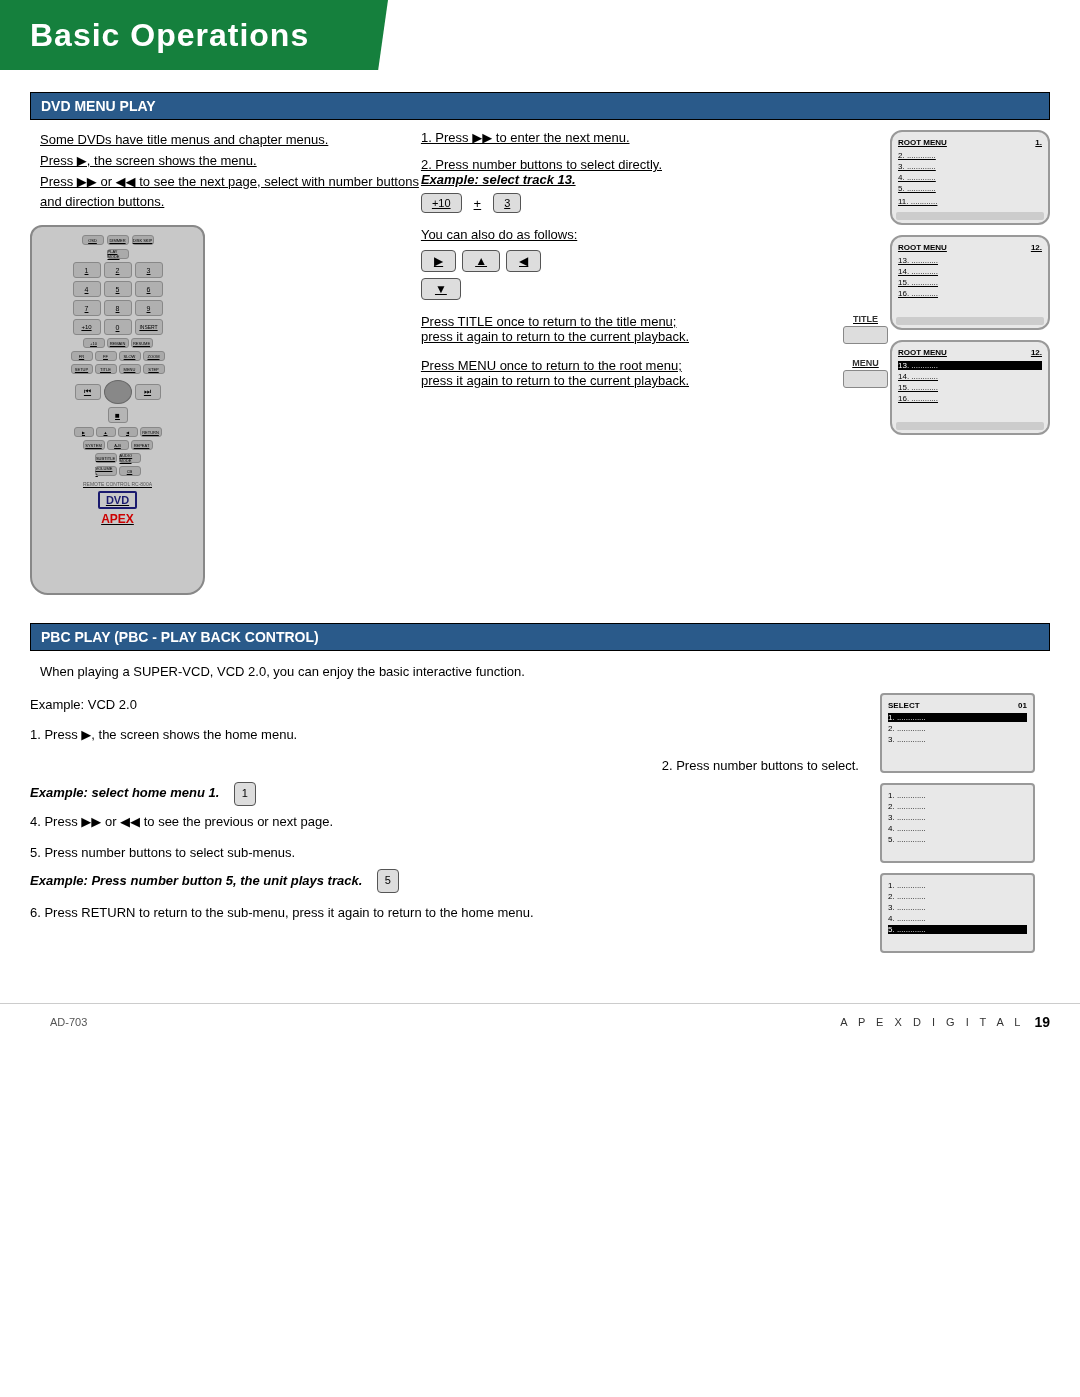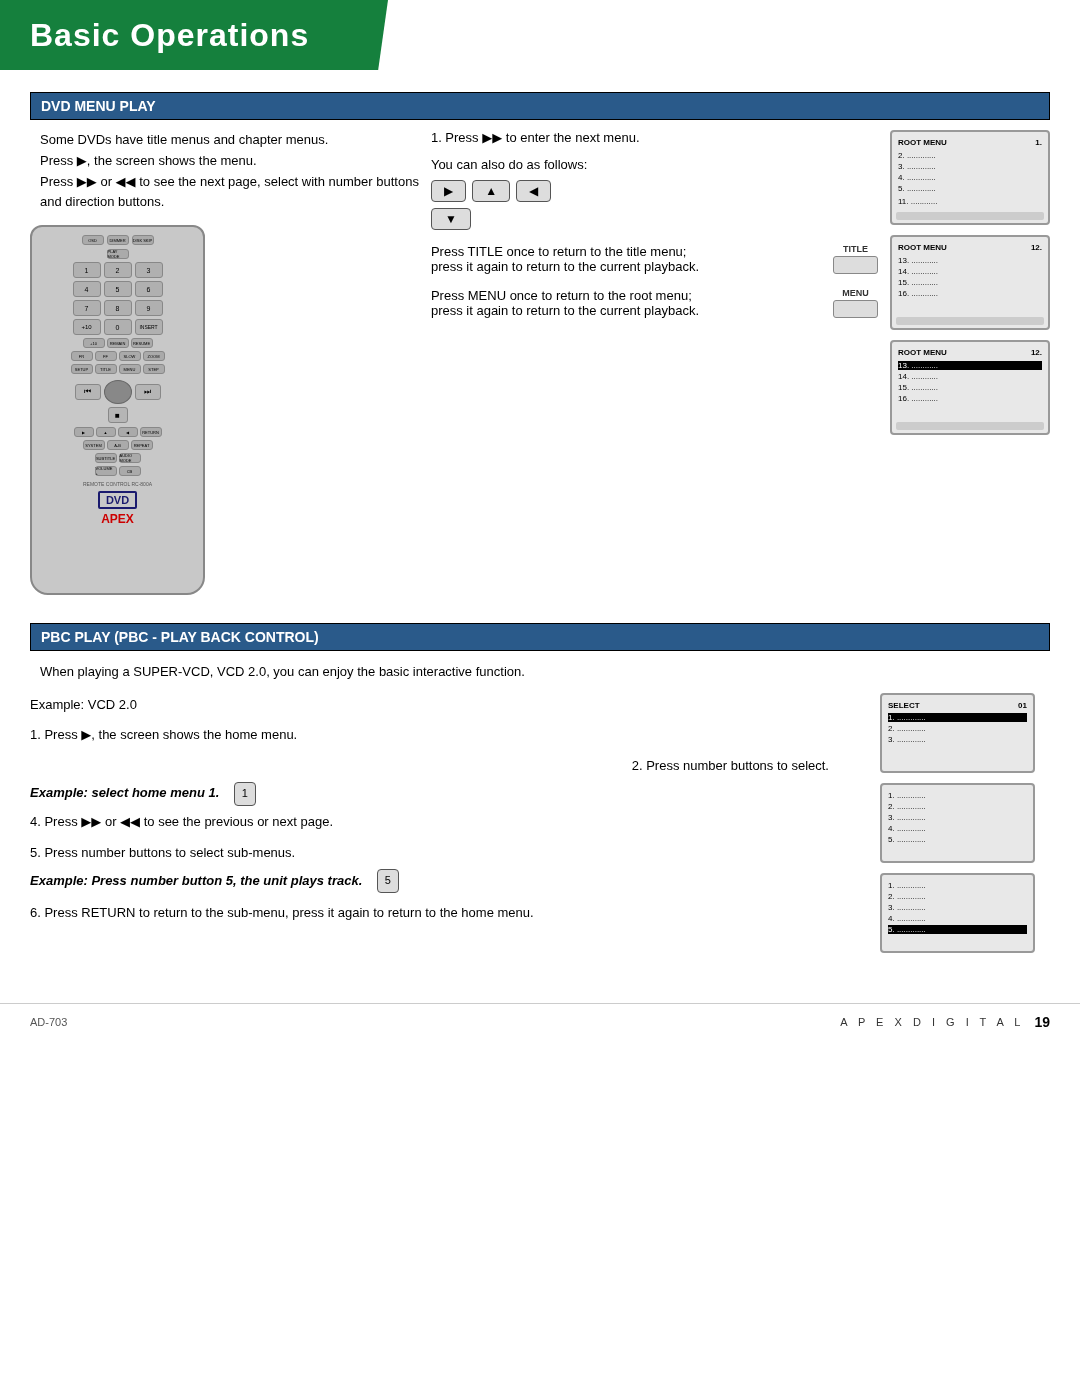--- a/index.html
+++ b/index.html
@@ -80,21 +80,21 @@
       font-size: 8px;
       display: flex; align-items: center; justify-content: center;
     }
     .italic { font-style: italic; font-weight: bold; }
 
     .tv-screen {
       width: 160px;
       height: 95px;
       background: #e8e8e8;
       border: 2px solid #999;
-      border-radius: 4px;
+      border-radius: 12px;
       padding: 6px;
       font-size: 9px;
       position: relative;
     }
     .tv-screen-title {
       font-weight: bold;
       font-size: 8px;
       margin-bottom: 4px;
       display: flex;
       justify-content: space-between;
@@ -184,21 +184,21 @@
     .pbc-section {
       margin-top: 28px;
     }
     .pbc-intro {
       margin-left: 10px;
       margin-bottom: 10px;
       line-height: 1.7;
     }
     .pbc-content {
       display: flex;
-      gap: 36px;
+      gap: 6px;
     }
     .pbc-steps {
       flex: 1;
       line-height: 1.8;
     }
     .pbc-screens {
       display: flex;
       flex-direction: column;
       gap: 10px;
       min-width: 185px;
@@ -226,21 +226,21 @@
     
     .page-footer {
       display: flex;
       justify-content: space-between;
       align-items: center;
       padding: 10px 30px;
       border-top: 1px solid #ccc;
       margin-top: 20px;
       font-size: 11px;
     }
-    .footer-left { color: #555; }
+    .footer-left { color: #555; margin-left: 20px; }
     .footer-right { 
       letter-spacing: 4px; 
       font-size: 11px;
       color: #333;
     }
     .footer-page {
       font-weight: bold;
       font-size: 14px;
     }
 
@@ -273,21 +273,22 @@
       right: -10px; top: 0;
       width: 65%;
       height: 100%;
       background: #fff;
       transform: skewX(-8deg);
       transform-origin: top right;
     }
 
     .dvd-flex-wrapper {
       display: flex;
-      gap: 12px;
+      gap: 2px;
+      text-decoration: underline;
     }
 
     .instruction-col {
       flex: 1;
     }
 
     .screens-col {
       display: flex;
       flex-direction: column;
       gap: 10px;
@@ -403,20 +404,29 @@
           </div>
         </div>
       </div>
 
       <div class="instruction-col">
 
         <div style="margin-bottom:12px;">
           <p>1. Press ▶▶ to enter the next menu.</p>
         </div>
 
+        <div style="margin-bottom:14px;">
+          <p>2. Press number buttons to select directly.</p>
+          <p class="italic">Example:  select track 13.</p>
+          <div class="btn-illustration">
+            <span class="illus-btn">+10</span>
+            <span class="plus-sign">+</span>
+            <span class="illus-btn">3</span>
+          </div>
+        </div>
 
         <div style="margin-bottom:14px;">
           <p>You can also do as follows:</p>
           <div style="margin-top:8px;">
             <div class="dir-btns">
               <div class="dir-btn">▶</div>
               <div class="dir-btn">▲</div>
               <div class="dir-btn">◀</div>
             </div>
             <div class="down-btn">▼</div>

